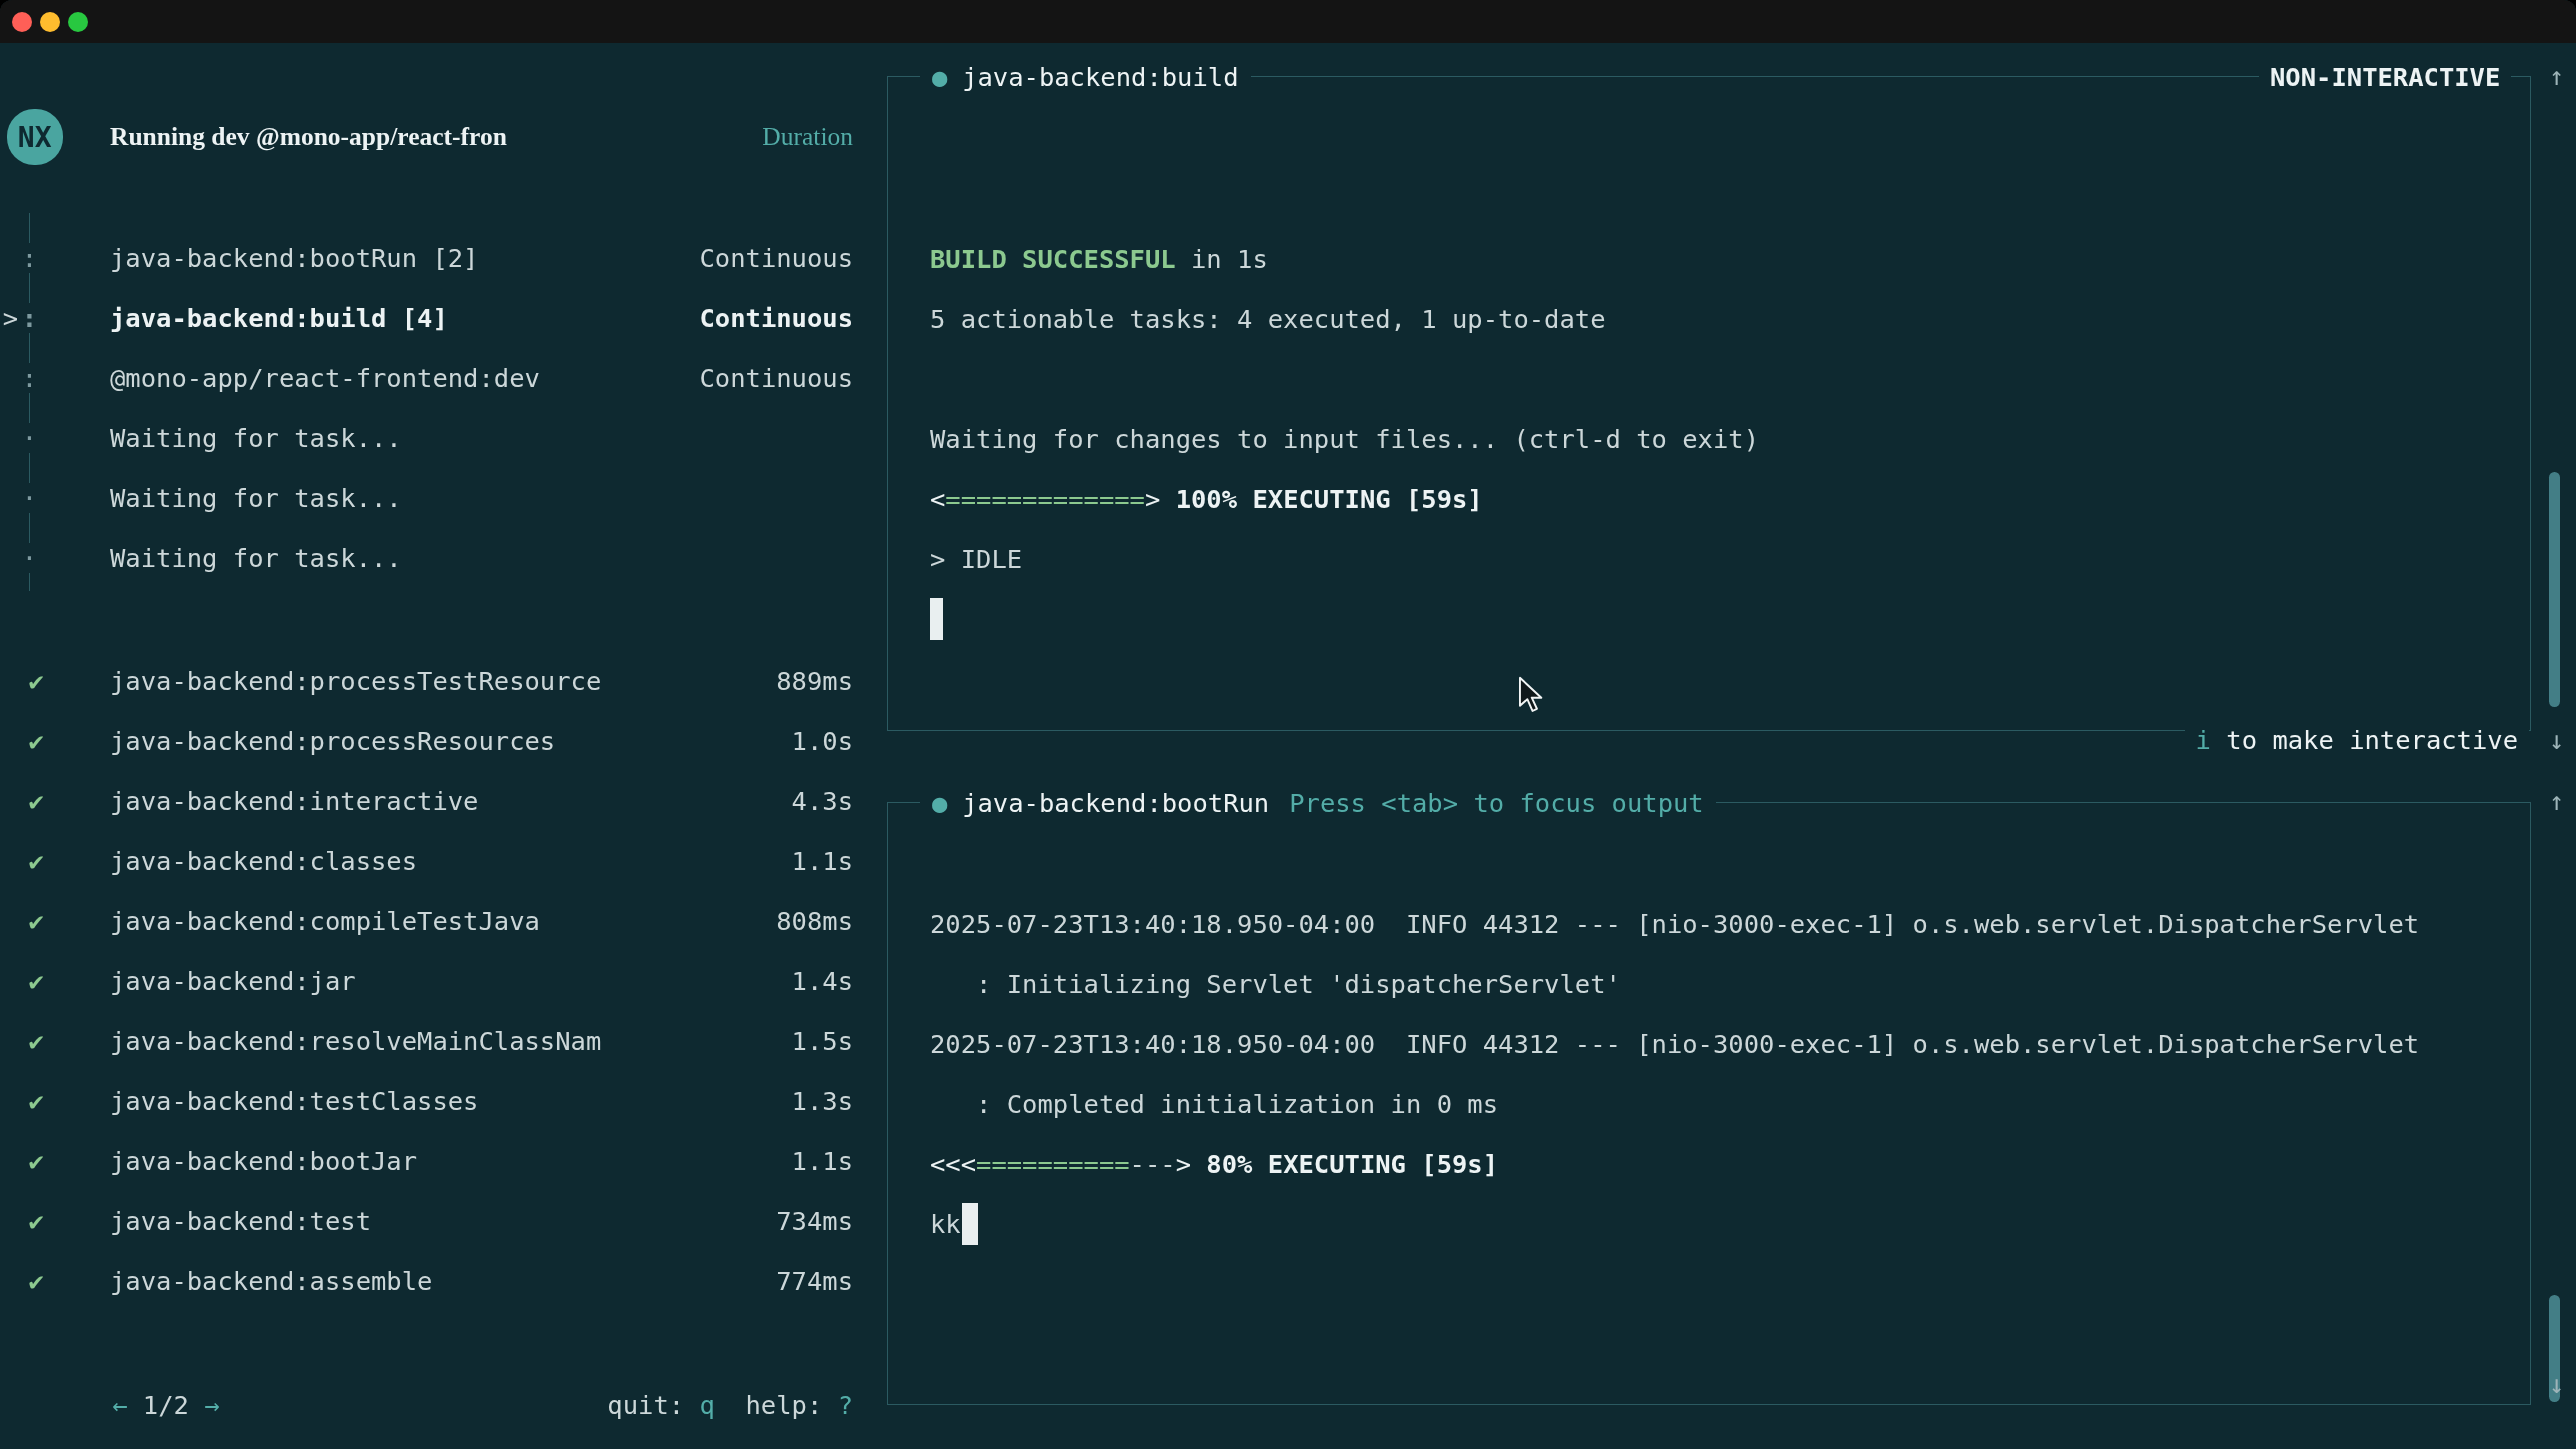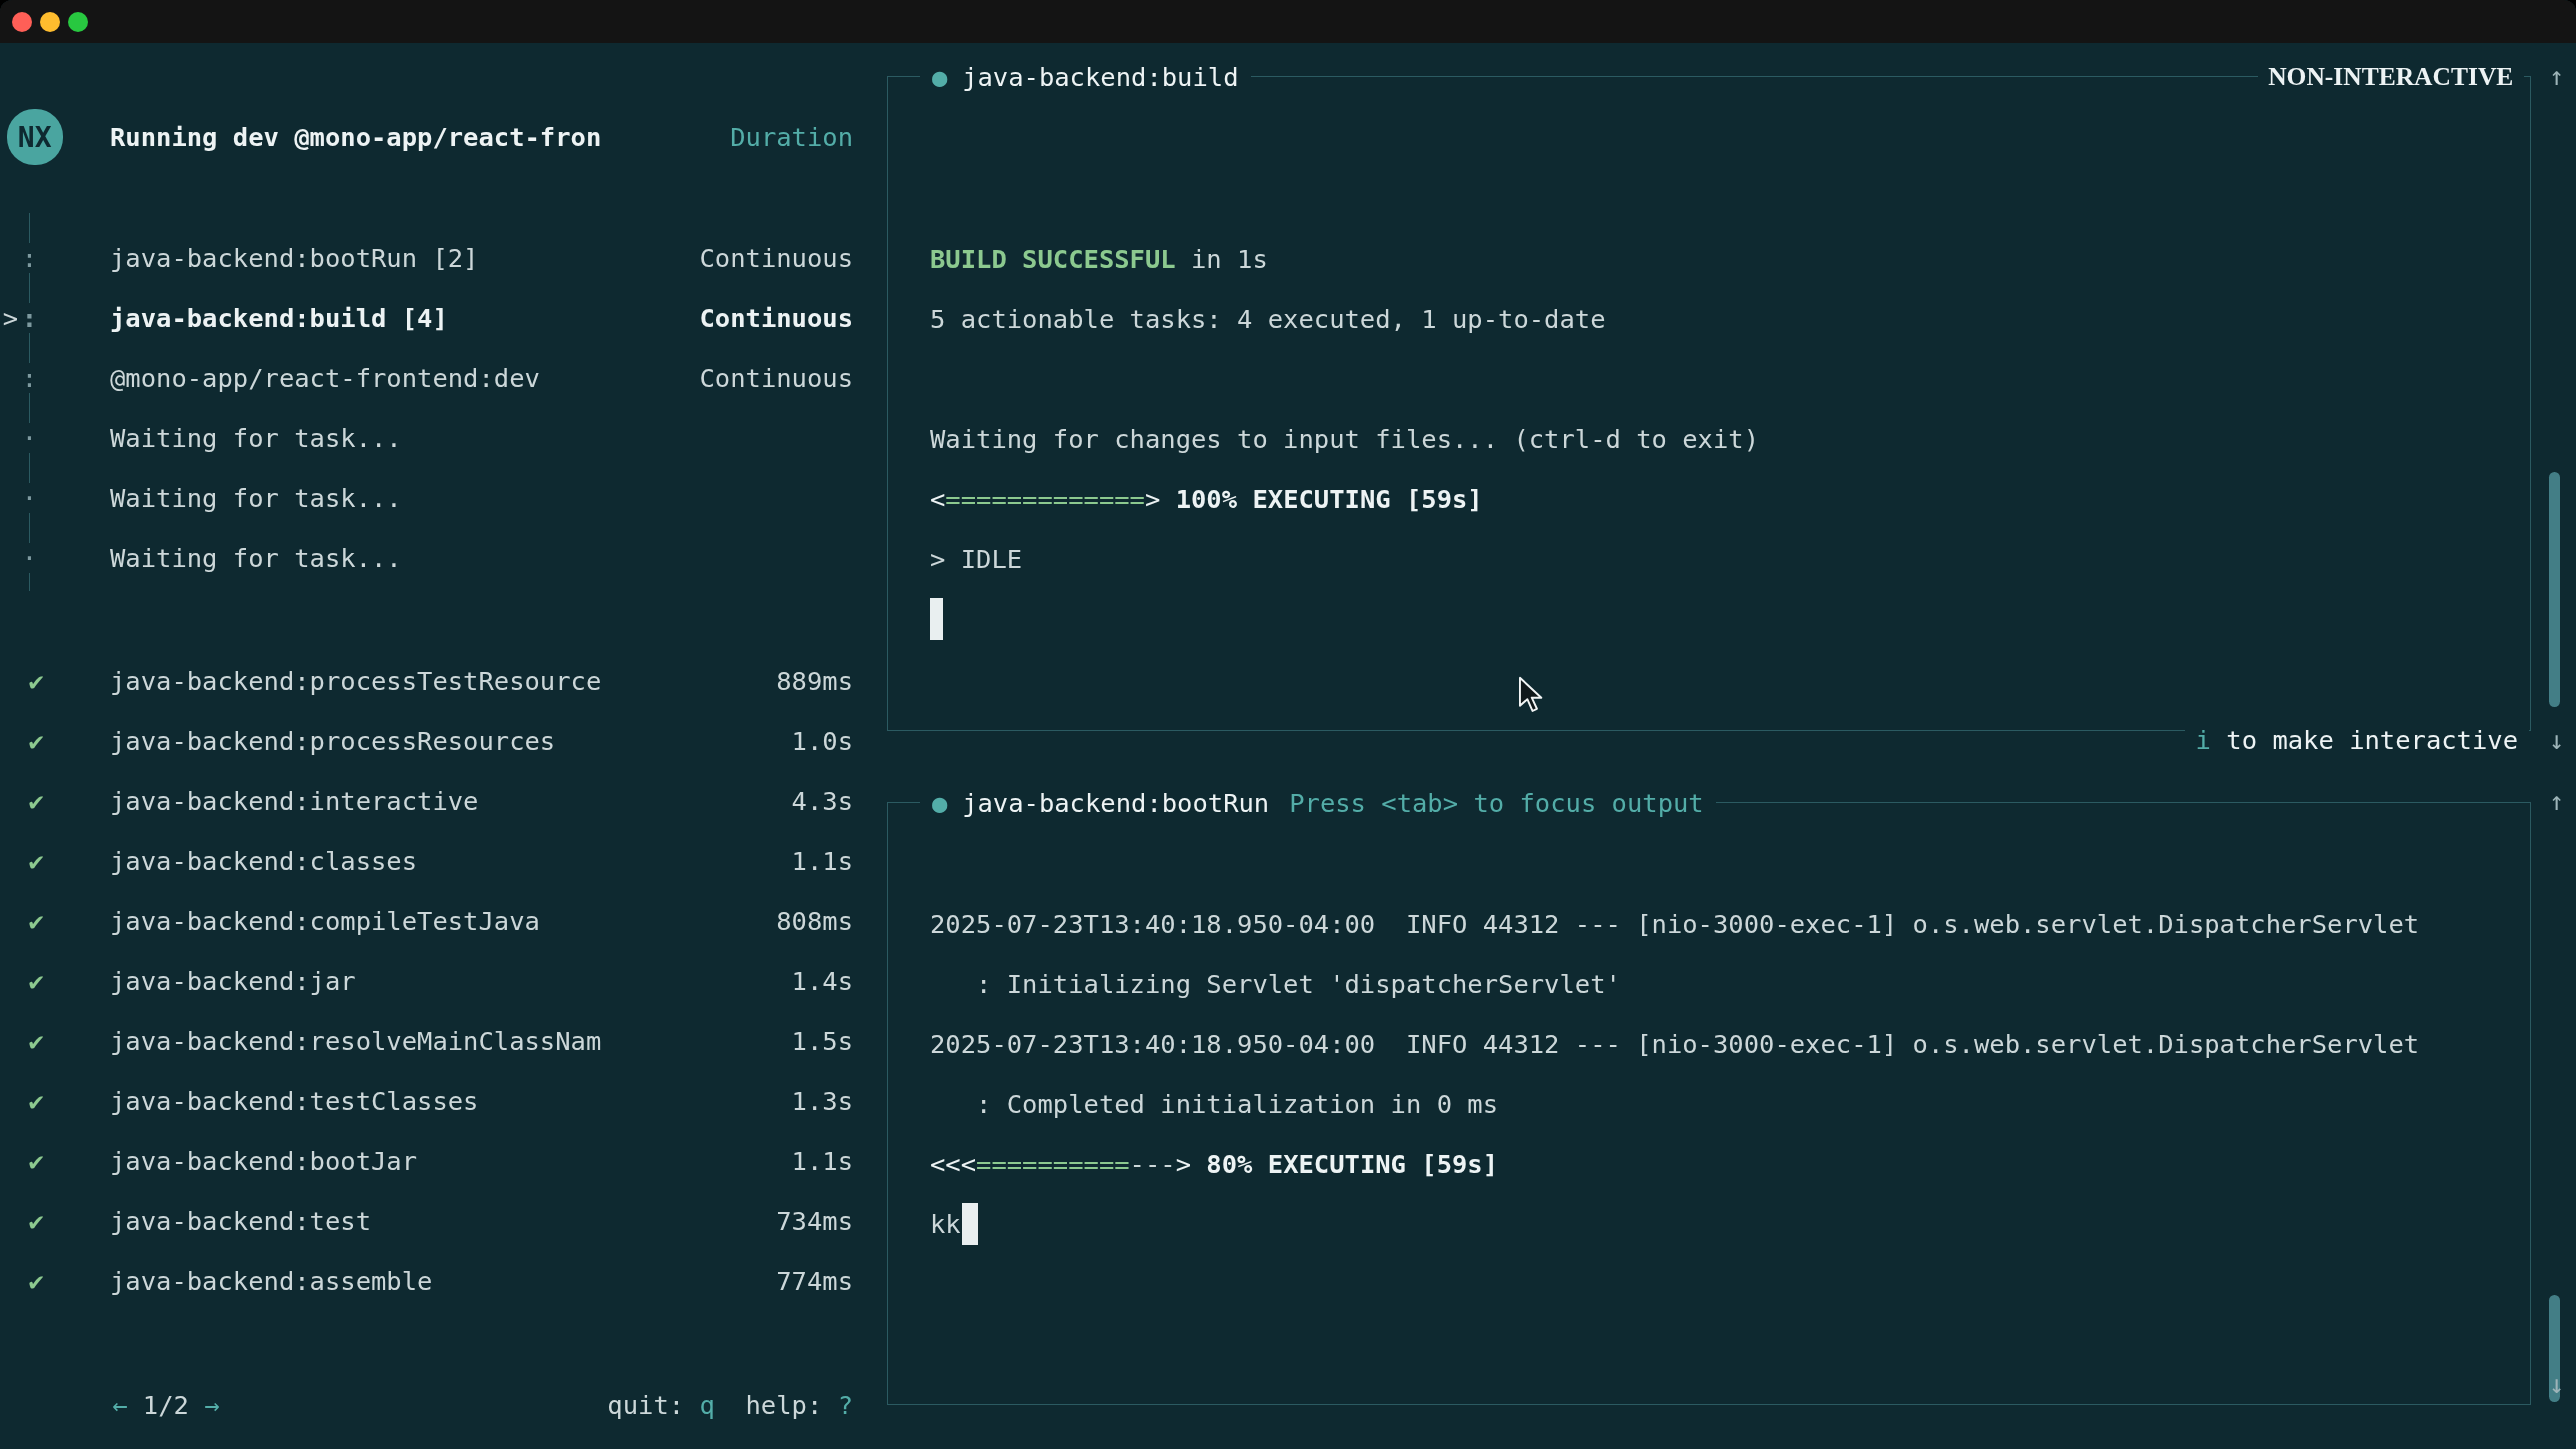--- a/index.html
+++ b/index.html
@@ -26,21 +26,21 @@
   .titlebar{position:absolute;left:0;top:0;width:2576px;height:43px;background:var(--titlebar);
     display:flex;align-items:center;padding-left:12px;gap:8px;}
   .light{width:20px;height:20px;border-radius:50%;display:inline-block;}
   .light.red{background:#ff5f57;}
   .light.yellow{background:#febc2e;}
   .light.green{background:#28c840;}
   
   .nx-badge{position:absolute;left:6.7px;top:109px;width:56px;height:56px;background:#4aa5a0;
     color:#0e2930;font-weight:700;font-size:28px;display:flex;align-items:center;justify-content:center;border-radius:27px;}
   .sb-header{position:absolute;left:110px;top:107px;width:743px;height:60px;
-    display:flex;align-items:center;justify-content:space-between;}
+    display:flex;align-items:center;justify-content:space-between;font-family:Liberation Serif, serif;}
   .sb-title{font-weight:700;color:var(--bright);white-space:pre;}
   .sb-duration{color:var(--accent);}
   .tree-line{position:absolute;left:29px;top:213px;width:1.3px;height:378px;background:var(--border);}
   .task-list{position:absolute;left:0;width:872px;}
   .running-tasks{top:228px;}
   .completed-tasks{top:651px;}
   .task-row{position:relative;height:60px;display:flex;align-items:center;
     padding-left:110px;padding-right:19px;white-space:pre;}
   .task-row .t-label{flex:1;}
   .task-row .t-status,.task-row .t-duration{text-align:right;}
@@ -57,22 +57,22 @@
   .bright{color:var(--bright);}
   
   .pane{position:absolute;left:887px;width:1644px;border:1.3px solid var(--border);}
   .build-pane{top:76px;height:655px;}
   .bootrun-pane{top:802px;height:603px;}
   .pane-title{position:absolute;top:-30px;left:32px;height:60px;background:var(--bg);
     padding:0 12px;display:flex;align-items:center;white-space:pre;}
   .pane-title .bullet{color:var(--accent);margin-right:14.8px;}
   .pane-title .pt-text{color:var(--bright);}
   .pane-title .pt-hint{color:var(--accent);margin-left:20px;}
-  .pane-badge{position:absolute;top:-30px;right:6px;height:60px;line-height:60px;background:var(--bg);
-    padding:0 10.7px;font-weight:700;color:var(--bright);font-family:Liberation Serif, serif;}
+  .pane-badge{position:absolute;top:-30px;right:19px;height:60px;line-height:60px;background:var(--bg);
+    padding:0 10.7px;font-weight:700;color:var(--bright);}
   .pane-hint{position:absolute;bottom:-40px;right:1.3px;height:60px;background:var(--bg);
     padding:0 10.7px;display:flex;align-items:center;white-space:pre;color:var(--bright);}
   .pane-content{position:absolute;left:42px;right:13.4px;top:0;}
   .build-pane .pane-content{padding-top:152px;text-align:center;}
   .bootrun-pane .pane-content{padding-top:91px;}
   .line{height:60px;display:flex;align-items:center;white-space:pre;}
   .block-cursor{display:inline-block;width:13.4px;height:42px;background:#e9eff0;vertical-align:middle;}
   .inline-cursor{display:inline-block;width:16px;height:42px;background:#e9eff0;margin-left:1.3px;}
   
   .gutter-arrow{position:absolute;left:2537px;width:39px;height:60px;display:flex;

